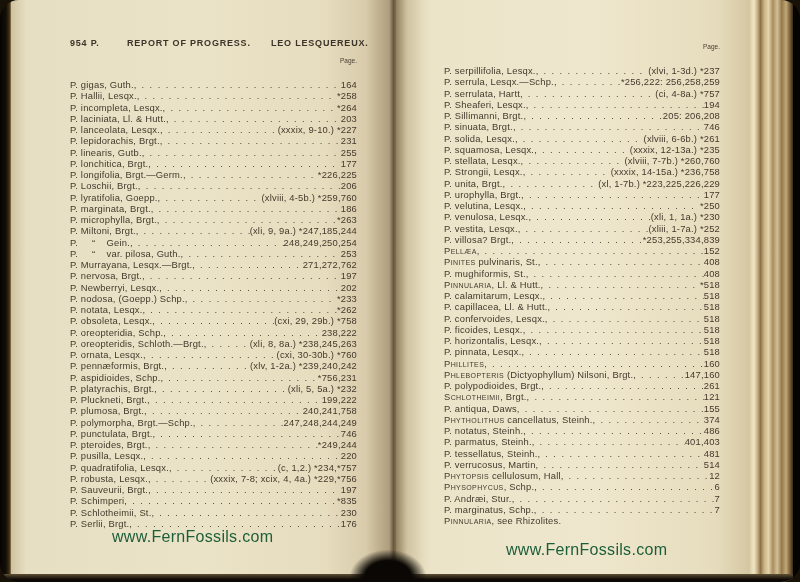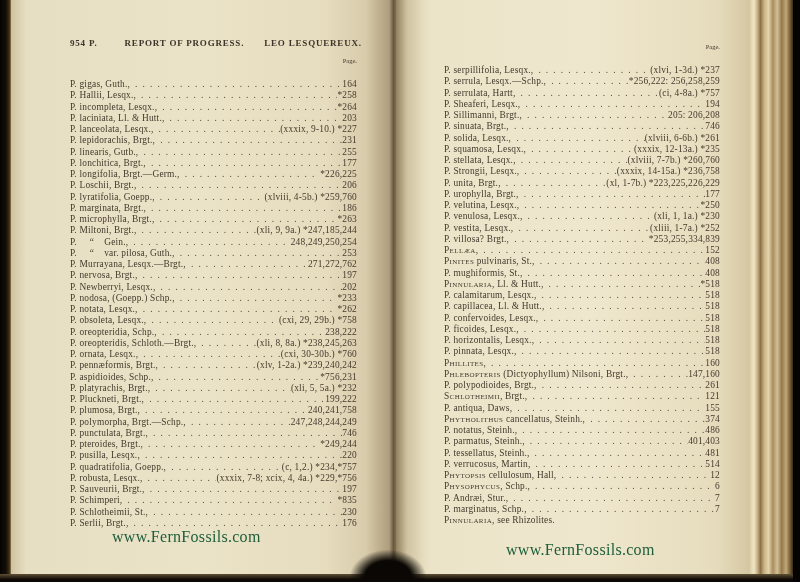--- a/index.html
+++ b/index.html
@@ -1,17 +1,17 @@
 <!DOCTYPE html>
 <html><head>
 <meta charset="utf-8">
 <style>
   html,body{margin:0;padding:0;background:#171107;}
   .photo{position:relative;width:800px;height:582px;overflow:hidden;background:#171107;
-         font-family:Liberation Serif, serif;color:#44392c;}
+         font-family:Liberation Sans, sans-serif;color:#44392c;border-radius:19px;}
   .page{position:absolute;top:0;height:576px;}
   .page-left{left:11px;width:384px;
     background:linear-gradient(90deg,#cfc2a0 0%,#e7dfc3 4%,#ebe3c7 50%,#e6dcbe 82%,#cdbf9d 100%);}
   .page-right{left:395px;width:357px;
     background:linear-gradient(90deg,#b3a27d 0%,#d9cdab 3%,#ece4c9 10%,#efe7cd 55%,#e6dcbd 90%,#d4c5a0 100%);}
   .gutter{position:absolute;left:366px;top:0;width:58px;height:576px;
     background:linear-gradient(90deg,rgba(90,70,40,0) 0%,rgba(96,76,46,.30) 40%,
       rgba(56,41,20,.72) 48%,rgba(80,62,34,.32) 53%,rgba(120,100,64,.10) 72%,rgba(120,100,64,0) 100%);}
   .fore-edge{position:absolute;left:750px;top:0;width:44px;height:582px;
     background:linear-gradient(90deg,#dccfa9 0%,#efe5c4 9%,#cdb88d 16%,#8d7148 24%,#c9b184 32%,
@@ -231,21 +231,21 @@
           <span class="n">P. pteroides, Brgt.,</span>
           <span class="dots">. . . . . . . . . . . . . . . . . . . . . . . . . . . . . . . . . . . . . . . . . . . . . . . . . . . . . . . . . . . . . . . . . . . . . . . . . . . . . . . . </span>
           <span class="rp">*249,244</span>
         </div>
         <div class="row">
           <span class="n">P. pusilla, Lesqx.,</span>
           <span class="dots">. . . . . . . . . . . . . . . . . . . . . . . . . . . . . . . . . . . . . . . . . . . . . . . . . . . . . . . . . . . . . . . . . . . . . . . . . . . . . . . . </span>
           <span class="rp">220</span>
         </div>
         <div class="row">
-          <span class="n">P. quadratifolia, Goepp.,</span>
+          <span class="n">P. quadratifolia, Lesqx.,</span>
           <span class="dots">. . . . . . . . . . . . . . . . . . . . . . . . . . . . . . . . . . . . . . . . . . . . . . . . . . . . . . . . . . . . . . . . . . . . . . . . . . . . . . . . </span>
           <span class="rp">(c, 1,2.) *234,*757</span>
         </div>
         <div class="row">
           <span class="n">P. robusta, Lesqx.,</span>
           <span class="dots">. . . . . . . . . . . . . . . . . . . . . . . . . . . . . . . . . . . . . . . . . . . . . . . . . . . . . . . . . . . . . . . . . . . . . . . . . . . . . . . . </span>
           <span class="rp">(xxxix, 7-8; xcix, 4, 4a.) *229,*756</span>
         </div>
         <div class="row">
           <span class="n">P. Sauveurii, Brgt.,</span>

